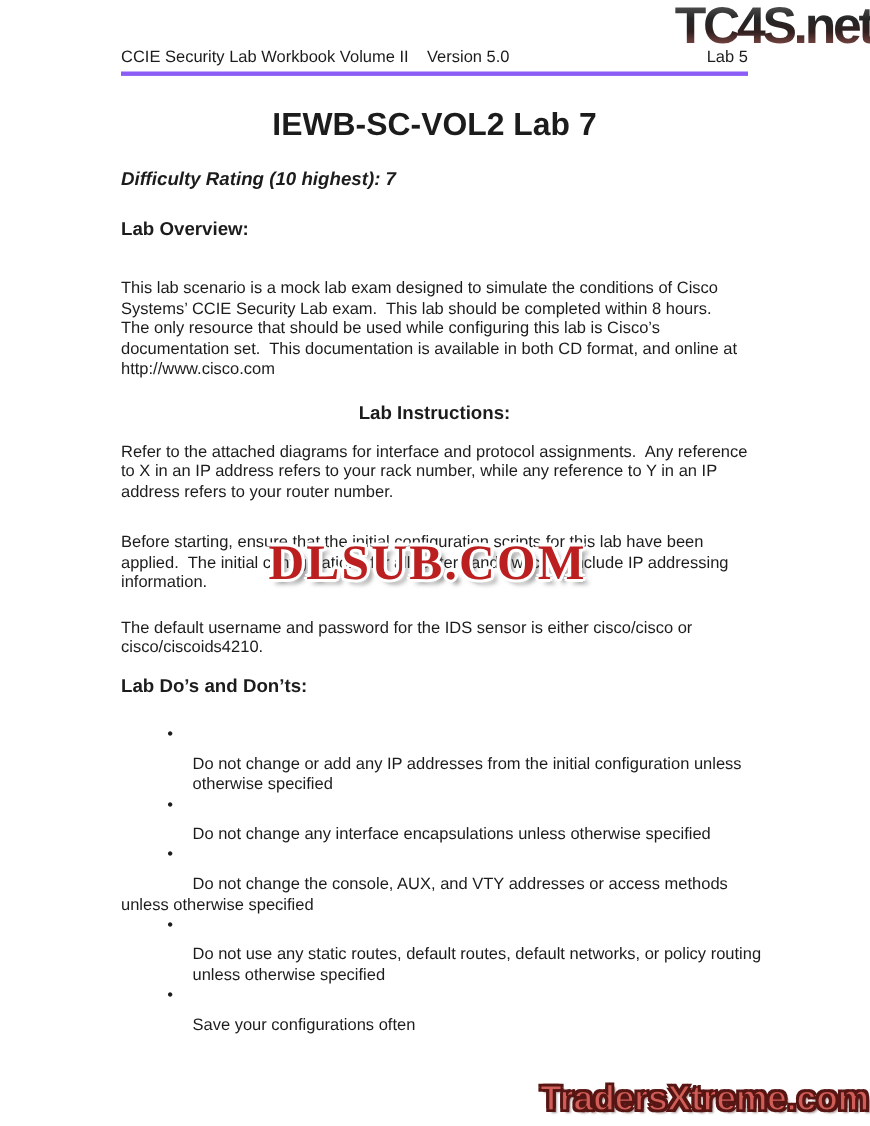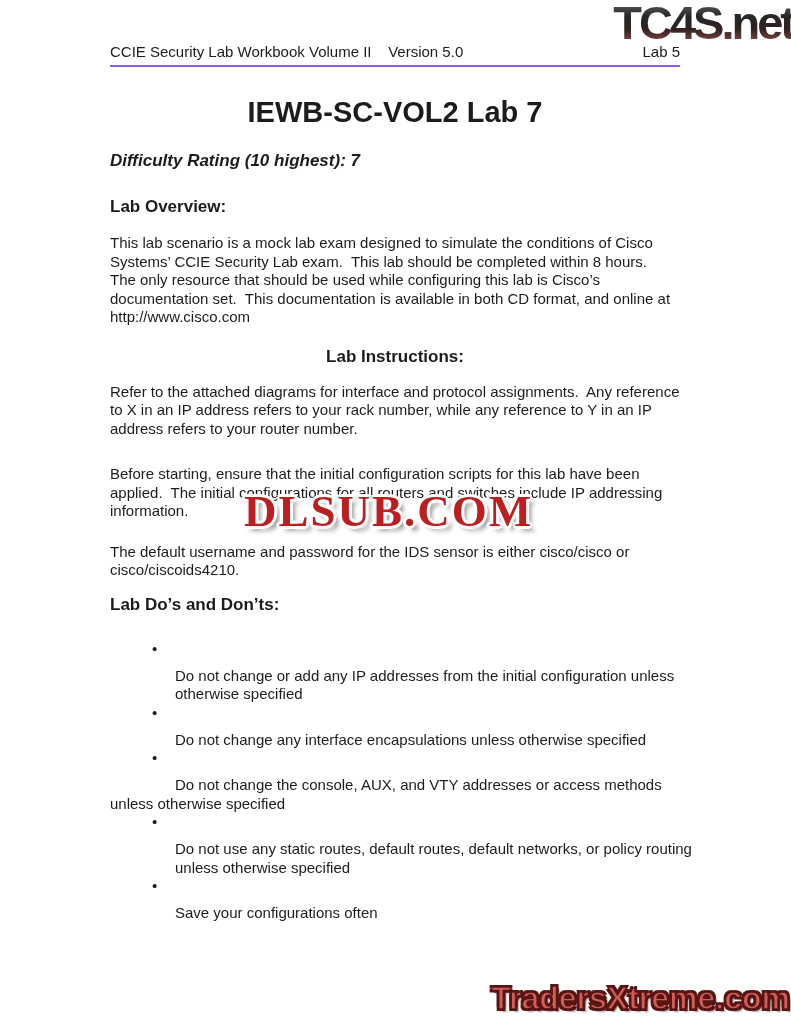--- a/index.html
+++ b/index.html
@@ -21,42 +21,42 @@
     letter-spacing:-3px;
     background:linear-gradient(180deg,#6a6a6a 0%,#262626 38%,#30201f 62%,#6e403d 82%,#a4716c 100%);
     -webkit-background-clip:text;background-clip:text;
     color:transparent;
     white-space:nowrap;
   }
   .doc-header{
     margin-top:43px;
     display:flex;justify-content:space-between;align-items:flex-end;
     font-size:15px;line-height:18px;
-    border-bottom:2px solid #8b5cf6;
+    border-bottom:4px solid #8b5cf6;
     padding-bottom:4px;
     white-space:pre;
   }
   .page-title{
     margin-top:29px;
     text-align:center;
     font-size:29px;line-height:33px;font-weight:bold;
     letter-spacing:0px;
   }
   .h-bold{
     font-size:17px;line-height:21px;font-weight:bold;
   }
   .difficulty{margin-top:21px;font-style:italic;}
   .sec-overview{margin-top:25px;}
   .sec-instructions{margin-top:19px;text-align:center;}
   .sec-dos{margin-top:14px;}
   .para{
     font-size:15px;line-height:18.5px;
     white-space:pre-wrap;
   }
-  .p-overview{margin-top:17px;}
+  .p-overview{margin-top:34px;}
   .p-inst-0{margin-top:27px;}
   .p-inst-1{margin-top:16px;}
   .p-inst-2{margin-top:22px;}
   .bullets{margin-top:25px;font-size:15px;line-height:18.5px;}
   .bullet-row{display:flex;padding-left:42px;}
   .bullet-dot{width:23px;flex:none;}
   .bullet-text{width:517px;flex:none;white-space:pre-wrap;margin-top:27px;}
   .bullet-overflow{padding-left:0;white-space:pre-wrap;}
   
   .dlsub{

